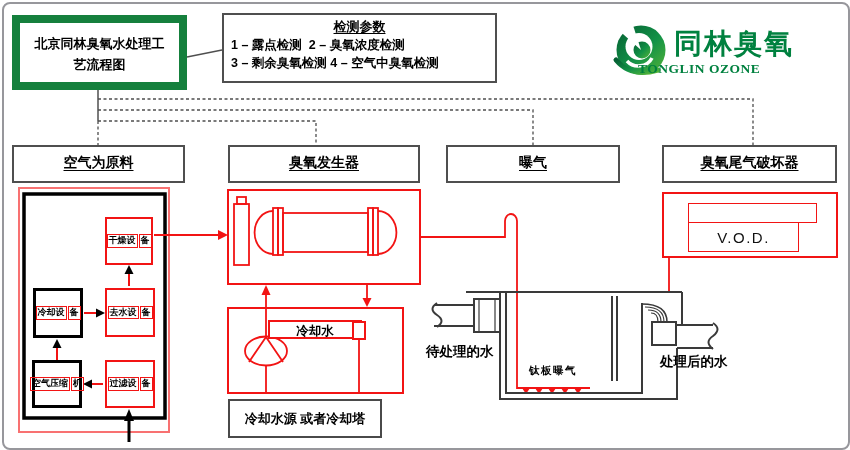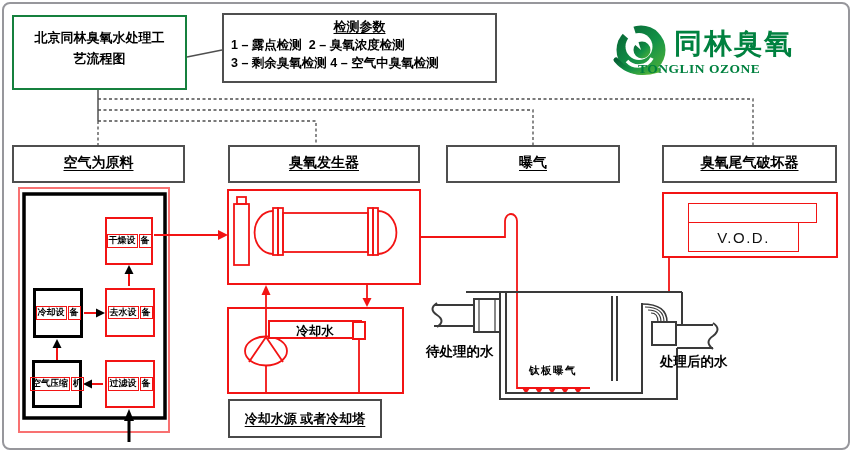--- a/index.html
+++ b/index.html
@@ -4,33 +4,33 @@
 <style>
   html,body{margin:0;padding:0;background:#fff;}
   #stage{position:relative;width:850px;height:450px;background:#fff;overflow:hidden;
          font-family:"Liberation Sans","DejaVu Sans",sans-serif;}
   #frame{position:absolute;left:2px;top:2px;width:844px;height:444px;
          border:2px solid #97979c;border-radius:8px;}
   svg{position:absolute;left:0;top:0;}
   .abs{position:absolute;box-sizing:border-box;background:#fff;}
   .hbox{border:2px solid #4f4f4f;text-align:center;font-weight:bold;font-size:14px;color:#000;padding-top:7px;}
   .hbox span{text-decoration:underline;text-underline-offset:3px;}
-  .titlebox{border:2px solid #15803d;text-align:center;font-weight:bold;font-size:13px;line-height:1.6;padding-top:11px;}
+  .titlebox{border:8px solid #15803d;text-align:center;font-weight:bold;font-size:13px;line-height:1.6;padding-top:11px;}
   .parambox{border:2px solid #4f4f4f;font-weight:bold;font-size:12.5px;}
   .parambox .pt{text-align:center;text-decoration:underline;text-underline-offset:2px;margin-top:3px;font-size:13px;}
   .parambox .pl{padding-left:7px;line-height:1.45;white-space:pre;}
   .equip{display:flex;flex-direction:row;align-items:center;justify-content:center;gap:1px;}
   .equip.red{border:2px solid #f21414;}
   .equip.blk{border:3px solid #000;}
   .equip span{border:1px solid #f21414;font-weight:bold;font-size:9px;line-height:1.25;padding:0 1px;white-space:nowrap;color:#000;}
   .coollbl{border:2px solid #f21414;text-align:center;font-weight:bold;font-size:12.5px;padding-top:1px;}
   .smallrect{border:2px solid #f21414;}
   .srcbox{border:2px solid #4a4a4a;display:flex;align-items:center;justify-content:center;
           font-weight:bold;font-size:13px;}
-  .srcbox span{text-decoration:underline;text-underline-offset:3px;white-space:pre;}
+  .srcbox span{text-underline-offset:3px;white-space:pre;}
   .redrect{border:2px solid #f21414;}
   .vodlbl{border:2px solid #f21414;display:flex;align-items:center;justify-content:center;
           font-size:15px;letter-spacing:1.5px;color:#111;}
   .waterlbl{font-weight:bold;font-size:13.5px;color:#000;background:transparent;white-space:nowrap;}
   .difflbl{font-weight:bold;font-size:10.5px;letter-spacing:1.5px;color:#000;background:transparent;white-space:nowrap;}
   .logo-cn{font-weight:bold;font-size:28px;color:#00813f;letter-spacing:2px;background:transparent;white-space:nowrap;}
   .logo-en{font-family:"Liberation Serif","DejaVu Serif",serif;font-weight:bold;font-size:13.5px;
            color:#00813f;letter-spacing:0.5px;background:transparent;white-space:nowrap;}
 </style>
 </head>

